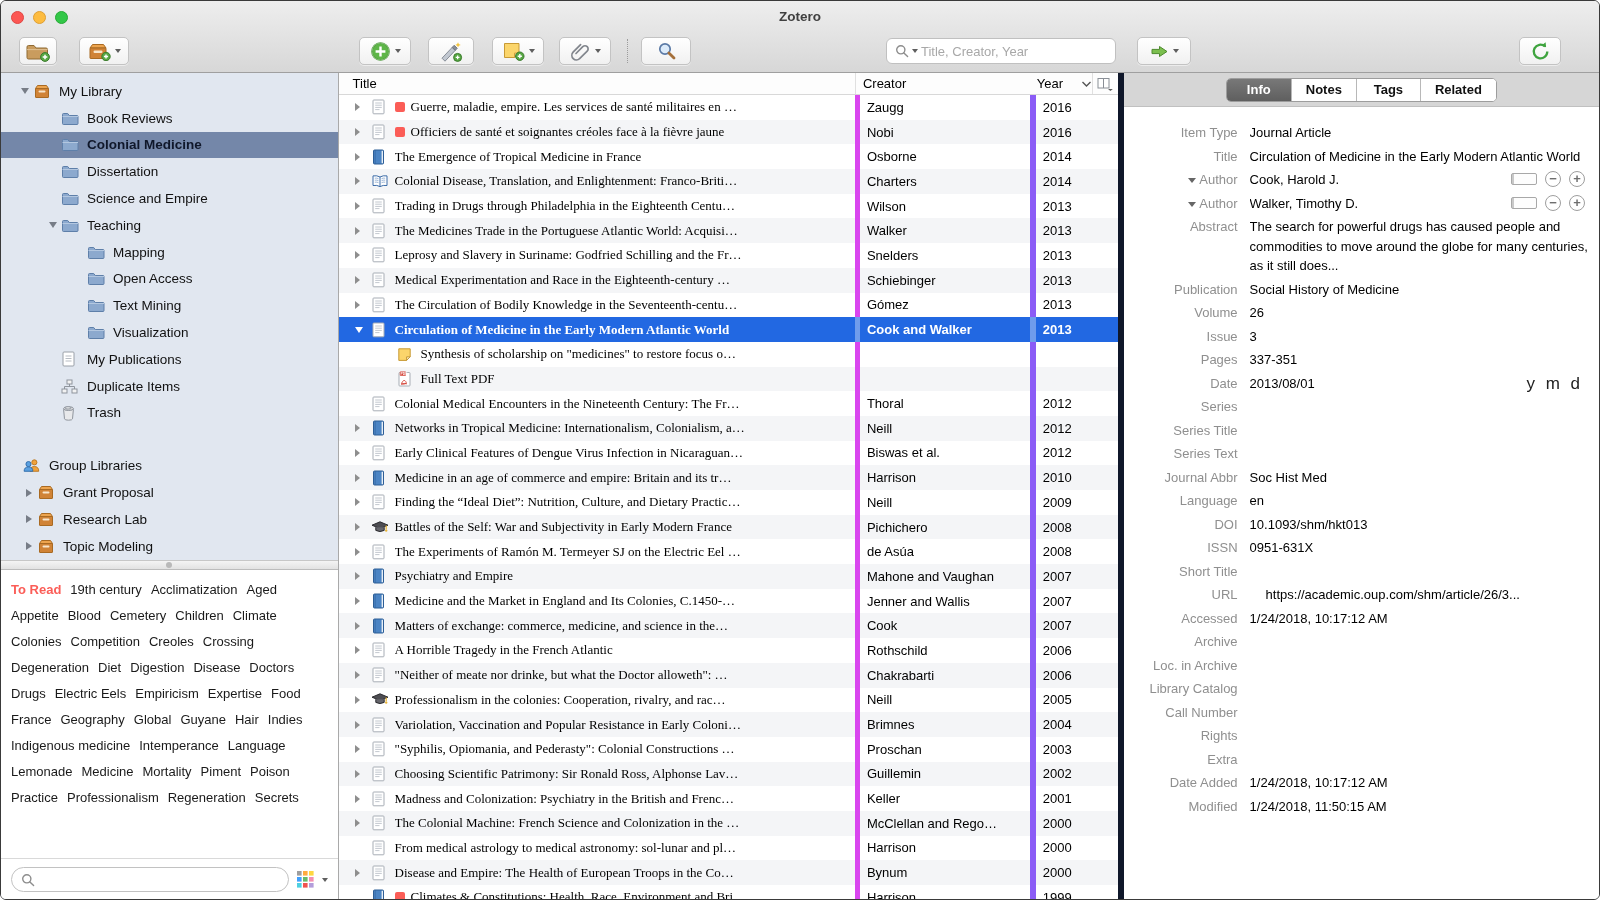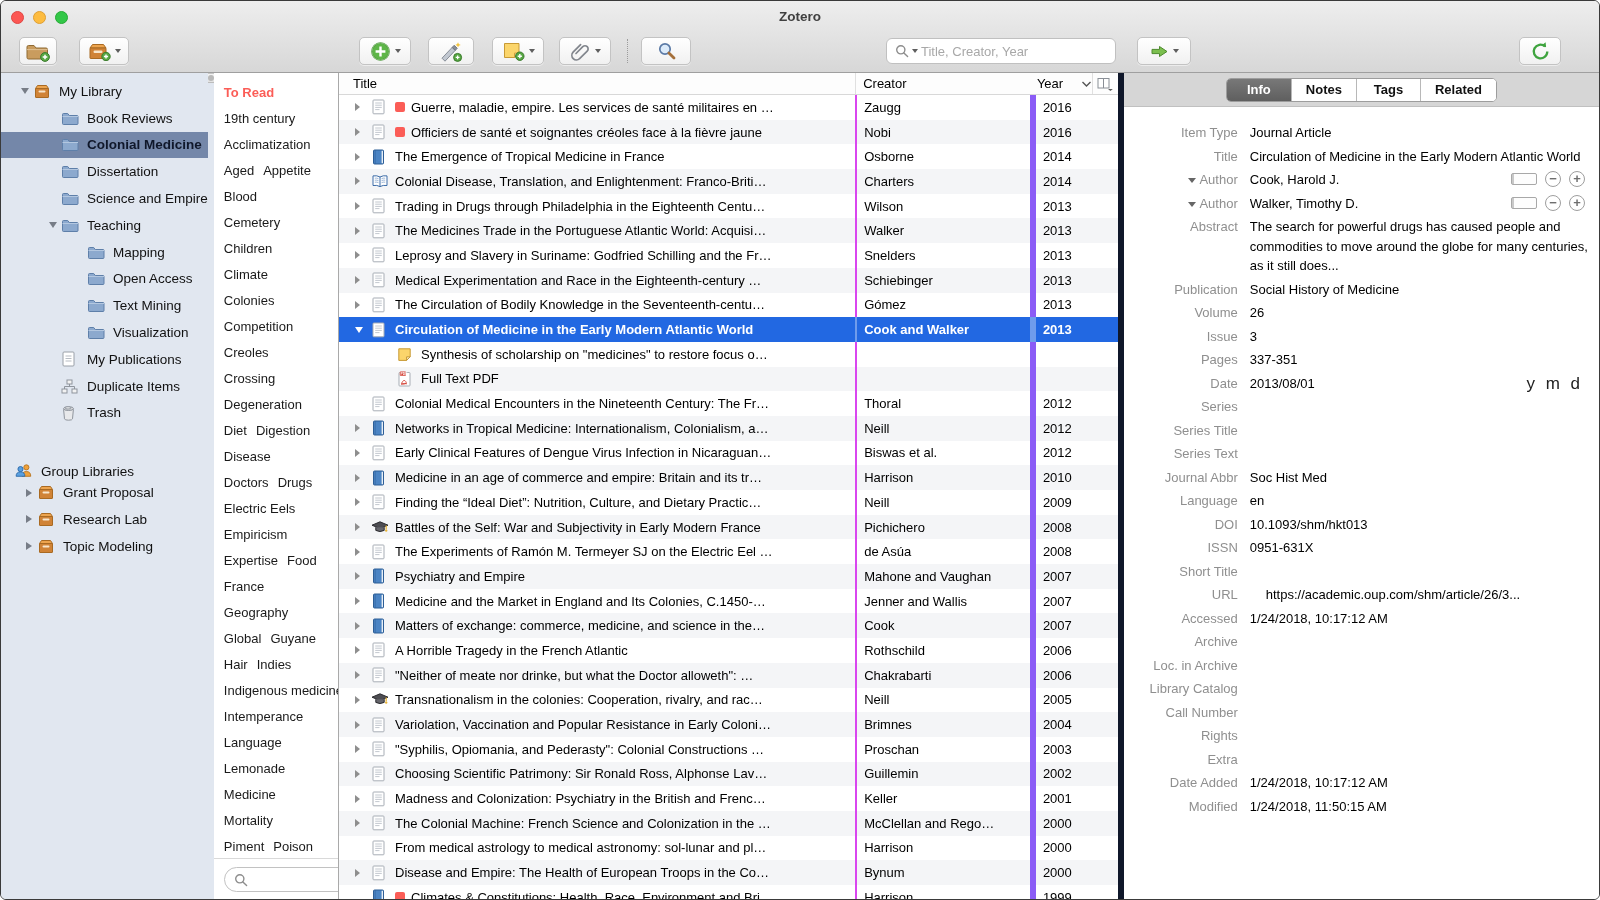--- a/index.html
+++ b/index.html
@@ -27,29 +27,29 @@
   .tb-sep { position:absolute; top:6px; left:626px; height:24px; border-left:1px dotted #9b9b9b; }
   .searchfield {
     position:absolute; top:5px; left:885px; width:230px; height:26px; background:#fff;
     border:1px solid #c0c0c0; border-radius:6px; display:flex; align-items:center; padding:0 8px; gap:3px;
   }
   .searchfield input { border:none; outline:none; flex:1; font-size:13px; color:#333; background:transparent; font-family:inherit; }
   .searchfield input::placeholder { color:#a8a8a8; }
   
   .main { display:flex; height:827px; }
   
-  .sidebar { width:338px; background:#e1e7f0; border-right:1px solid #a9a9a9; display:flex; }
+  .sidebar { width:338px; background:#e1e7f0; border-right:1px solid #a9a9a9; display:flex; flex-direction:column; }
   .tree { padding-top:5px; }
   .trow { height:26.8px; display:flex; align-items:center; font-size:13.5px; color:#111; }
   .trow .tw { width:16px; display:flex; justify-content:center; align-items:center; flex:none; }
   .trow .ic { width:18px; height:17px; margin-right:8px; flex:none; display:flex; align-items:center; }
   .trow.l0 { padding-left:16px; }
   .trow.l1 { padding-left:44px; }
   .trow.l2 { padding-left:70px; }
-  .trow.gh { padding-left:14px;align-items:flex-end; }
+  .trow.gh { padding-left:22px; }
   .trow.g1 { padding-left:20px; }
   .trow.selected { background:#7487a9; color:#0f172a; font-weight:bold; }
   .tree-spacer { height:26px; }
   .tw-right { width:0; height:0; border-left:6px solid #777d87; border-top:4.5px solid transparent; border-bottom:4.5px solid transparent; }
   .tw-down  { width:0; height:0; border-top:6px solid #777d87; border-left:4.5px solid transparent; border-right:4.5px solid transparent; }
   .splitter { height:10px; background:linear-gradient(#f4f4f4,#e2e2e2); border-top:1px solid #c7c7c7; border-bottom:1px solid #bcbcbc; display:flex; align-items:center; justify-content:center; }
   .splitter .dot { width:6px; height:6px; border-radius:50%; background:#b9b9b9; }
   .tagbox { flex:1; background:#fff; display:flex; flex-direction:column; overflow:hidden; }
   .tagcloud { flex:1; padding:7px 10px 0 10px; font-size:13px; line-height:26px; overflow:hidden; color:#1a1a1a; }
   .tag { margin-right:9px; white-space:nowrap; display:inline-block; }
@@ -62,27 +62,27 @@
   .thead .hc { display:flex; align-items:center; }
   .hc-title { width:517px; padding-left:14px; }
   .hc-creator { width:175px; padding-left:7px; border-left:1px solid #e0e0e0; }
   .hc-year { width:62px; padding-left:7px; border-left:0; display:flex; align-items:center; }
   .hc-year .spacer { flex:1; }
   .hc-picker { width:26px; border-left:1px solid #e0e0e0; display:flex; align-items:center; justify-content:center; }
   .rows { flex:1; overflow:hidden; }
   .irow { height:24.7px; display:flex; font-size:13px; color:#000; }
   .irow.stripe { background:#f4f5f7; }
   .irow .c-title { width:517px; display:flex; align-items:center; padding-left:16px; overflow:hidden; }
-  .irow .c-creator { width:175px; display:flex; align-items:center; padding-left:7px; border-left:2px solid #d946ef; overflow:hidden; white-space:nowrap;text-align:center; }
+  .irow .c-creator { width:175px; display:flex; align-items:center; padding-left:7px; border-left:5px solid #d946ef; overflow:hidden; white-space:nowrap;text-align:center; }
   .irow .c-year { width:88px; display:flex; align-items:center; padding-left:7px; border-left:6px solid #8b5cf6; }
   .irow .tw { width:16px; flex:none; display:flex; align-items:center; }
   .irow .childpad { width:26px; flex:none; }
   .irow .ic { width:18px; height:17px; flex:none; margin-right:6px; display:flex; align-items:center; }
   .irow .flag { width:10px; height:10px; border-radius:2px; background:#fb5d57; flex:none; margin-right:6px; }
-  .irow .t { white-space:nowrap; overflow:hidden; }
+  .irow .t { white-space:nowrap; overflow:hidden;font-family:Liberation Serif, serif; }
   .irow .atw { border-left:5.5px solid #8e8e8e; border-top:4px solid transparent; border-bottom:4px solid transparent; width:0; height:0; }
   .irow.selected { background:#2268e2; color:#fff; font-weight:bold; }
   .irow.selected .c-creator, .irow.selected .c-year { border-left-color:rgba(255,255,255,.35); }
   .irow.selected .atw-down { border-top:6px solid #fff; border-left:4.5px solid transparent; border-right:4.5px solid transparent; width:0; height:0; }
   
   .details { width:482px; border-left:6px solid #0f172a; background:#fff; display:flex; flex-direction:column; }
   .tabstrip { height:34px; background:#d6d6d6; border-bottom:1px solid #c0c0c0; display:flex; align-items:center; justify-content:center; flex:none; }
   .seg { display:flex; border:1px solid #9d9d9d; border-radius:5px; overflow:hidden; background:#fff; height:24px; }
   .seg .s { min-width:64px; padding:0 14px; display:flex; align-items:center; justify-content:center; font-size:13px; font-weight:bold; color:#111; border-left:1px solid #b8b8b8; background:#fff; }
   .seg .s:first-child { border-left:none; }
@@ -946,21 +946,21 @@
                 <span class="atw"></span>
               </span>
               <span class="ic">
                 <svg width="18" height="15" viewBox="0 0 18 15">
                   <path d="M9 1.8 L17 5.2 9 8.6 1 5.2z" fill="#4d4d52" stroke="#2b2b2f"></path>
                   <path d="M4.8 7.2 v3.2 q4.2 2.3 8.4 0 V7.2" fill="#66666c" stroke="#2b2b2f"></path>
                   <path d="M15.2 5.6 v4" stroke="#e8b53a" stroke-width="1.3" fill="none"></path>
                   <circle cx="15.2" cy="10.6" r="1.2" fill="#e8b53a"></circle>
                 </svg>
               </span>
-              <span class="t">Transnationalism in the colonies: Cooperation, rivalry, and rac…</span>
+              <span class="t">Professionalism in the colonies: Cooperation, rivalry, and rac…</span>
             </div>
             <div class="c-creator">Neill</div>
             <div class="c-year">2005</div>
           </div>
           <div class="irow stripe">
             <div class="c-title">
               <span class="tw">
                 <span class="atw"></span>
               </span>
               <span class="ic">

